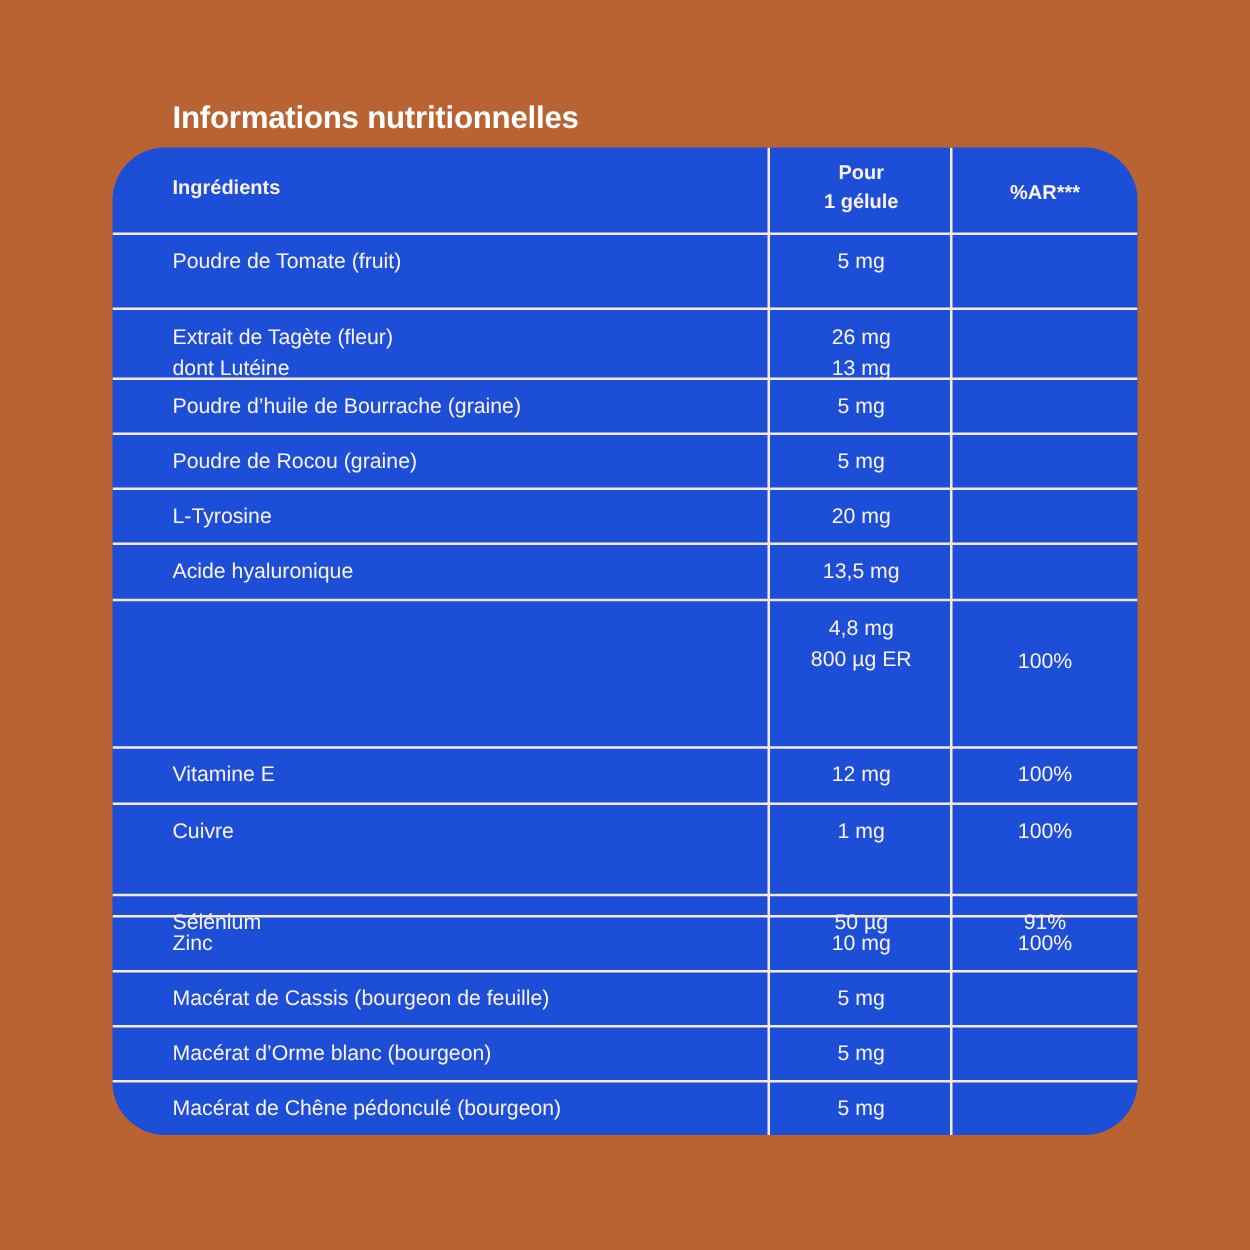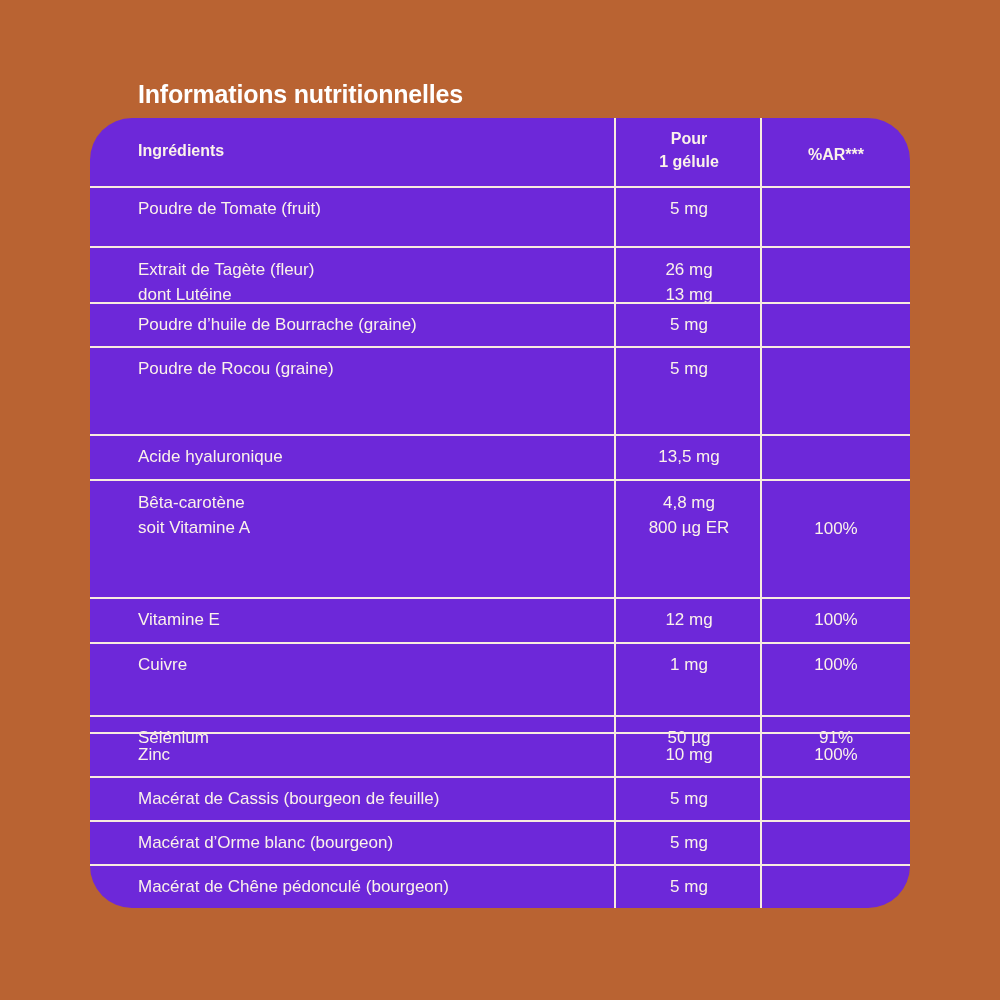--- a/index.html
+++ b/index.html
@@ -14,21 +14,21 @@
     position: absolute;
     left: 138px; top: 80px;
     font-size: 25px; font-weight: bold;
     color: #ffffff;
     letter-spacing: -0.2px;
   }
   .table {
     position: absolute;
     left: 90px; top: 118px;
     width: 820px; height: 790px;
-    background: #6d28d9;
+    background: #1d4ed8;
     border-radius: 42px;
     overflow: hidden;
   }
   .vline {
     position: absolute; top: 0; bottom: 0;
     width: 2px; background: #f7ebdf;
   }
   .row {
     position: absolute; left: 0; right: 0;
     color: #fbf2ea;
@@ -93,34 +93,36 @@
     <div class="cell c3"></div>
   </div>
 
   <div class="row" style="top:228px;height:44px">
     <div class="sep"></div>
     <div class="cell c1">Poudre de Rocou (graine)</div>
     <div class="cell c2">5 mg</div>
     <div class="cell c3"></div>
   </div>
 
+  <div class="row" style="top:272px;height:44px">
+    <div class="sep"></div>
+    <div class="cell c1">L-Tyrosine</div>
+    <div class="cell c2">20 mg</div>
+    <div class="cell c3"></div>
+  </div>
 
   <div class="row" style="top:316px;height:45px">
     <div class="sep"></div>
     <div class="cell c1">Acide hyaluronique</div>
     <div class="cell c2">13,5 mg</div>
     <div class="cell c3"></div>
   </div>
 
   <div class="row" style="top:361px;height:72px">
     <div class="sep"></div>
-    <div class="cell c1">
-      <span>Bêta-carotène</span>
-      <span>soit Vitamine A</span>
-    </div>
     <div class="cell c2">
       <span>4,8 mg</span>
       <span>800 µg ER</span>
     </div>
     <div class="cell c3 bottom">100%</div>
   </div>
 
 
   <div class="row" style="top:479px;height:45px">
     <div class="sep"></div>

